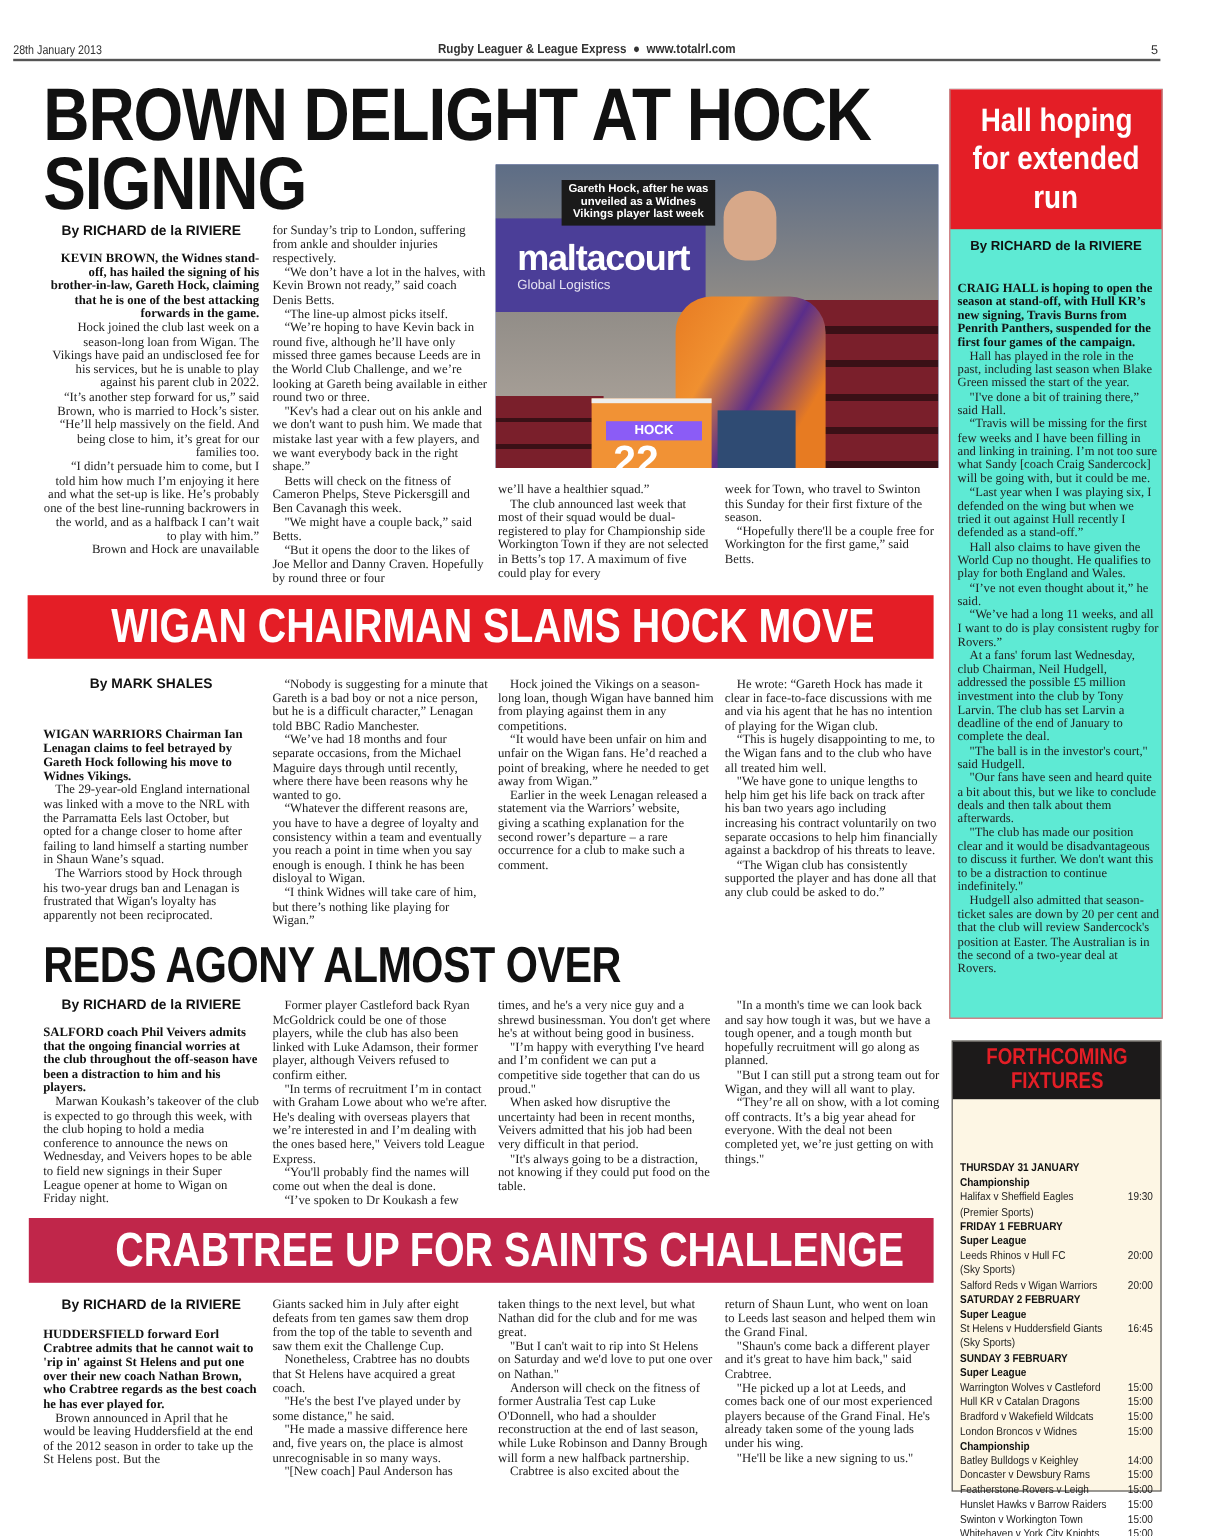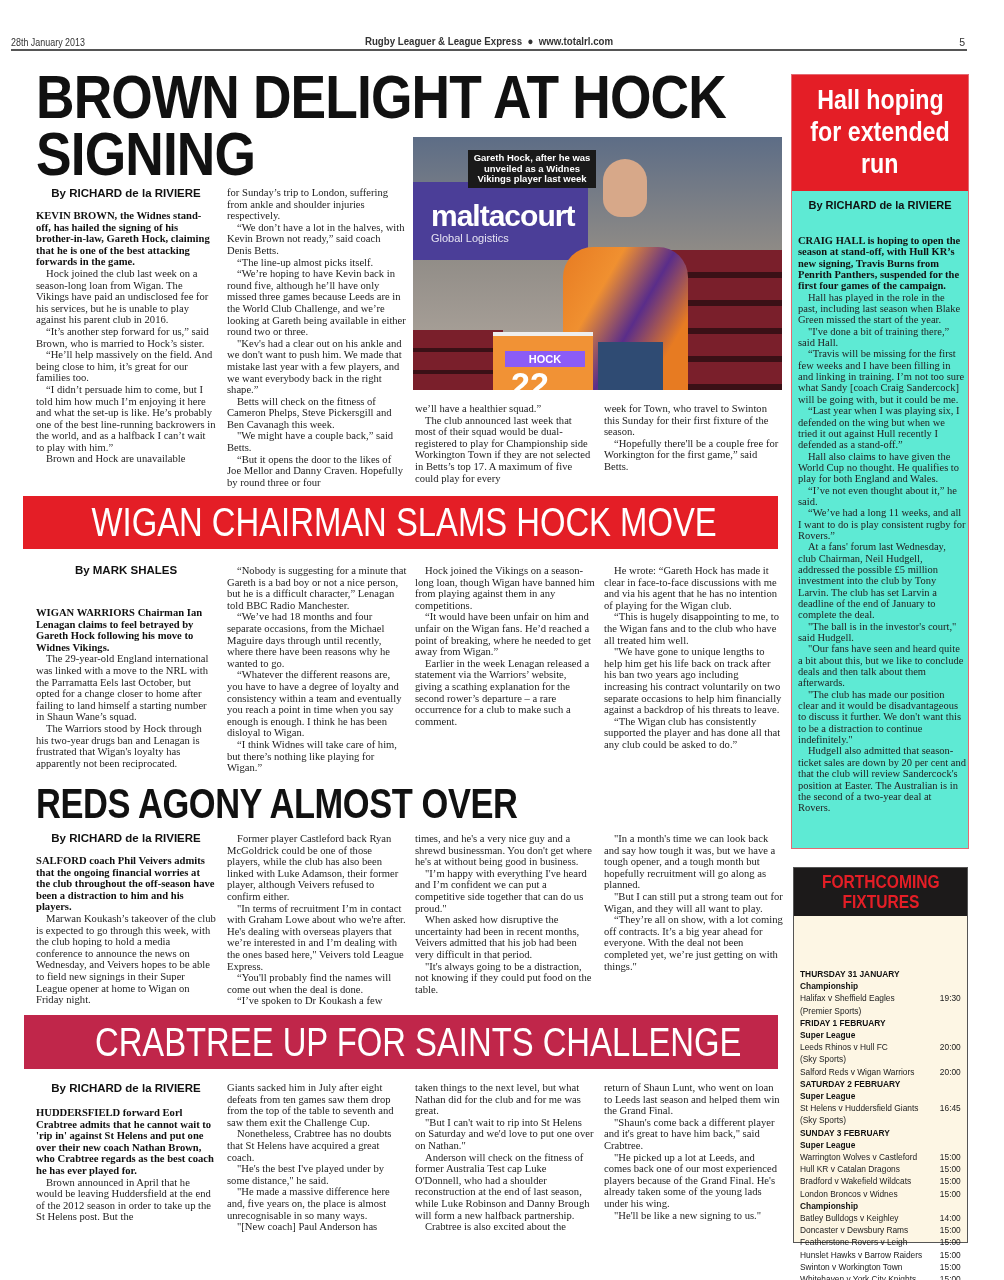--- a/index.html
+++ b/index.html
@@ -27,21 +27,21 @@
   .photo .seats { position: absolute; right: 0; bottom: 0; width: 120px; height: 140px; background: repeating-linear-gradient(180deg,#7a1f2b 0 22px,#3a1016 22px 28px); }
   .photo .seats-left { position: absolute; left: 0; bottom: 0; width: 90px; height: 60px; background: repeating-linear-gradient(180deg,#7a1f2b 0 18px,#3a1016 18px 22px); }
   .photo .player { position: absolute; left: 150px; top: 110px; width: 125px; height: 143px; background: linear-gradient(120deg,#e77b22 0%,#f09030 30%,#5a2d8a 55%,#e77b22 80%); border-radius: 30px 30px 0 0; }
   .photo .head { position: absolute; left: 190px; top: 22px; width: 44px; height: 58px; background: #d7a889; border-radius: 22px 22px 18px 18px; }
   .photo .jeans { position: absolute; left: 185px; top: 205px; width: 65px; height: 48px; background: #2f4b73; }
   .photo .shirt-held { position: absolute; left: 80px; top: 195px; width: 100px; height: 90px; background: #f19235; border-top: 4px solid #eee; }
   .photo .shirt-name { position: absolute; left: 92px; top: 214px; width: 80px; height: 16px; background: #8b5cf6; color: #fff; font-family: "Liberation Sans", sans-serif; font-weight: bold; font-size: 11px; text-align: center; line-height: 16px; }
   .photo .shirt-num { position: absolute; left: 98px; top: 230px; color: #fff; font-family: "Liberation Sans", sans-serif; font-weight: bold; font-size: 34px; line-height: 34px; }
   .photo .caption { position: absolute; left: 8px; top: 13px; width: 128px; background: #1a1a1a; color: #fff; font-family: "Liberation Sans", sans-serif; font-weight: bold; font-size: 9.5px; line-height: 10.5px; text-align: center; padding: 3px 3px; margin-left: 47px; }
 
-  .bar-headline { position: absolute; background: #e41e26; color: #fff; font-family: "Liberation Sans", sans-serif; font-weight: normal; text-align: left; overflow: hidden; }
+  .bar-headline { position: absolute; background: #e41e26; color: #fff; font-family: "Liberation Sans", sans-serif; font-weight: bold; text-align: left; overflow: hidden; }
   .bar-headline span { display: inline-block; transform: scaleX(0.82); white-space: nowrap; }
 
   .headline-black { position: absolute; left: 36px; top: 782px; font-family: "Liberation Sans", sans-serif; font-weight: bold; font-size: 42px; line-height: 44px; color: #111; transform: scaleX(0.82); transform-origin: left top; white-space: nowrap; letter-spacing: -0.5px; }
 
   .sidebar { position: absolute; left: 791px; top: 74px; width: 178px; height: 775px; background: #5eead4; border: 1.5px solid #e46a73; }
   .sidebar-head { position: absolute; left: 0; top: 0; width: 100%; height: 116px; background: #e41e26; color: #fff; font-family: "Liberation Sans", sans-serif; font-weight: bold; font-size: 27px; line-height: 32px; text-align: center; padding-top: 9px; }
   .sidebar-head span { display: inline-block; transform: scaleX(0.86); }
   .sidebar .byline { position: absolute; left: 8px; top: 124px; width: 160px; line-height: 12px; font-size: 11px; }
   .sidebar .col { left: 6px; top: 160px; width: 168px; font-size: 10.5px; line-height: 11.35px; }
 
@@ -85,23 +85,23 @@
   <div class="head"></div>
   <div class="jeans"></div>
   <div class="shirt-held"></div>
   <div class="shirt-name">HOCK</div>
   <div class="shirt-num">22</div>
   <div class="caption">Gareth Hock, after he was unveiled as a Widnes Vikings player last week</div>
 </div>
 
 <div class="byline" style="position:absolute;left:36px;top:187px;width:180px;">By RICHARD de la RIVIERE</div>
 
-<div class="col" style="left:36px;top:210px;width:180px;">
+<div class="col" style="left:36px;top:210px;width:180px;text-align:right;">
   <p class="lead">KEVIN BROWN, the Widnes stand-off, has hailed the signing of his brother-in-law, Gareth Hock, claiming that he is one of the best attacking forwards in the game.</p>
-  <p>Hock joined the club last week on a season-long loan from Wigan. The Vikings have paid an undisclosed fee for his services, but he is unable to play against his parent club in 2016.</p>
+  <p>Hock joined the club last week on a season-long loan from Wigan. The Vikings have paid an undisclosed fee for his services, but he is unable to play against his parent club in 2022.</p>
   <p>“It’s another step forward for us,” said Brown, who is married to Hock’s sister.</p>
   <p>“He’ll help massively on the field. And being close to him, it’s great for our families too.</p>
   <p>“I didn’t persuade him to come, but I told him how much I’m enjoying it here and what the set-up is like. He’s probably one of the best line-running backrowers in the world, and as a halfback I can’t wait to play with him.”</p>
   <p>Brown and Hock are unavailable</p>
 </div>
 
 <div class="col" style="left:227px;top:187px;width:180px;">
   <p class="noindent">for Sunday’s trip to London, suffering from ankle and shoulder injuries respectively.</p>
   <p>“We don’t have a lot in the halves, with Kevin Brown not ready,” said coach Denis Betts.</p>
   <p>“The line-up almost picks itself.</p>

